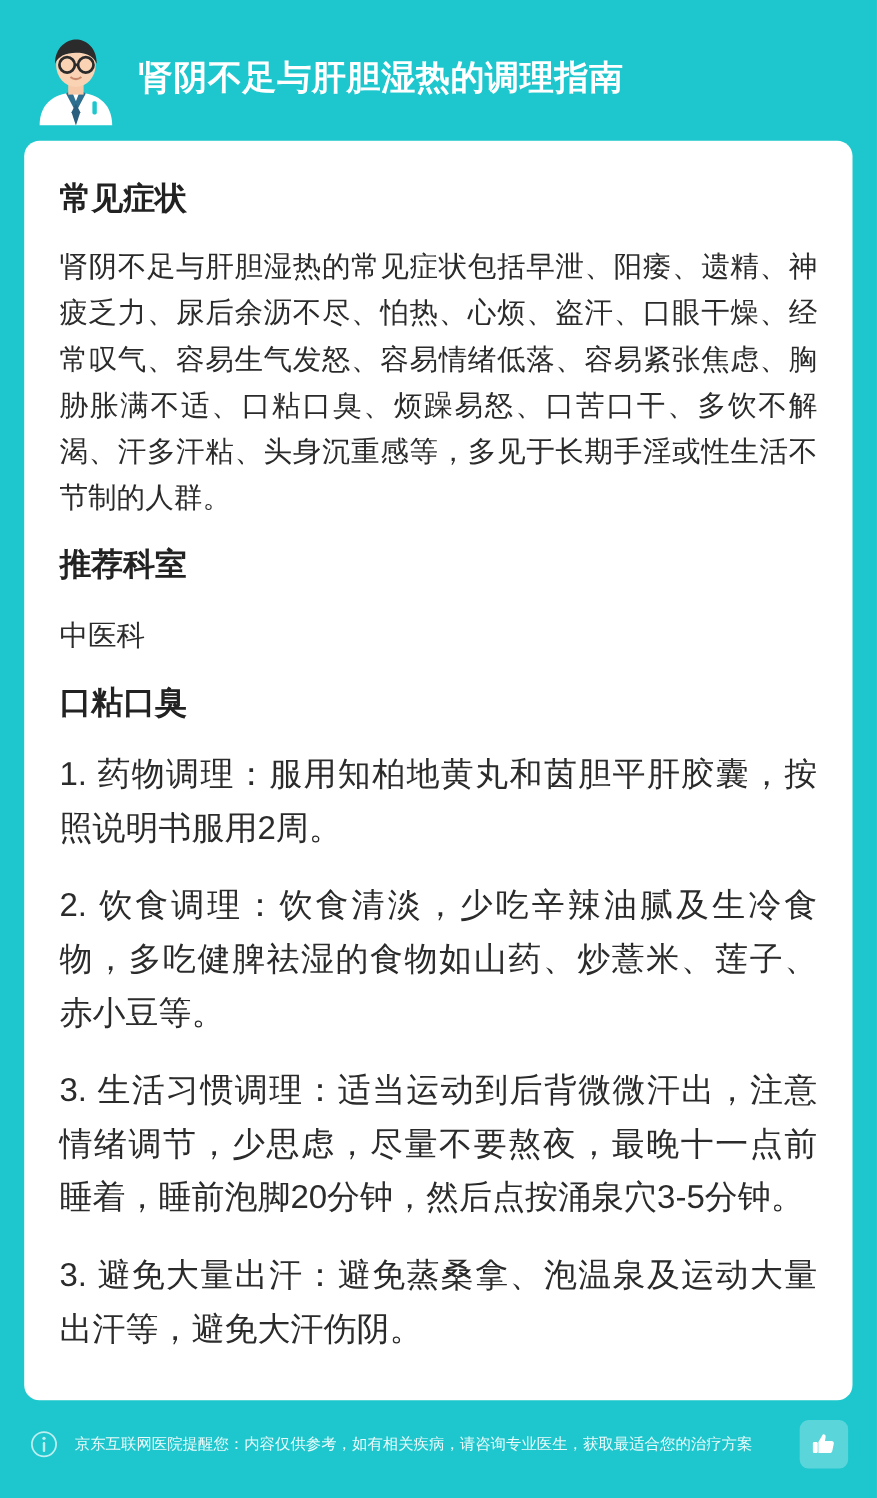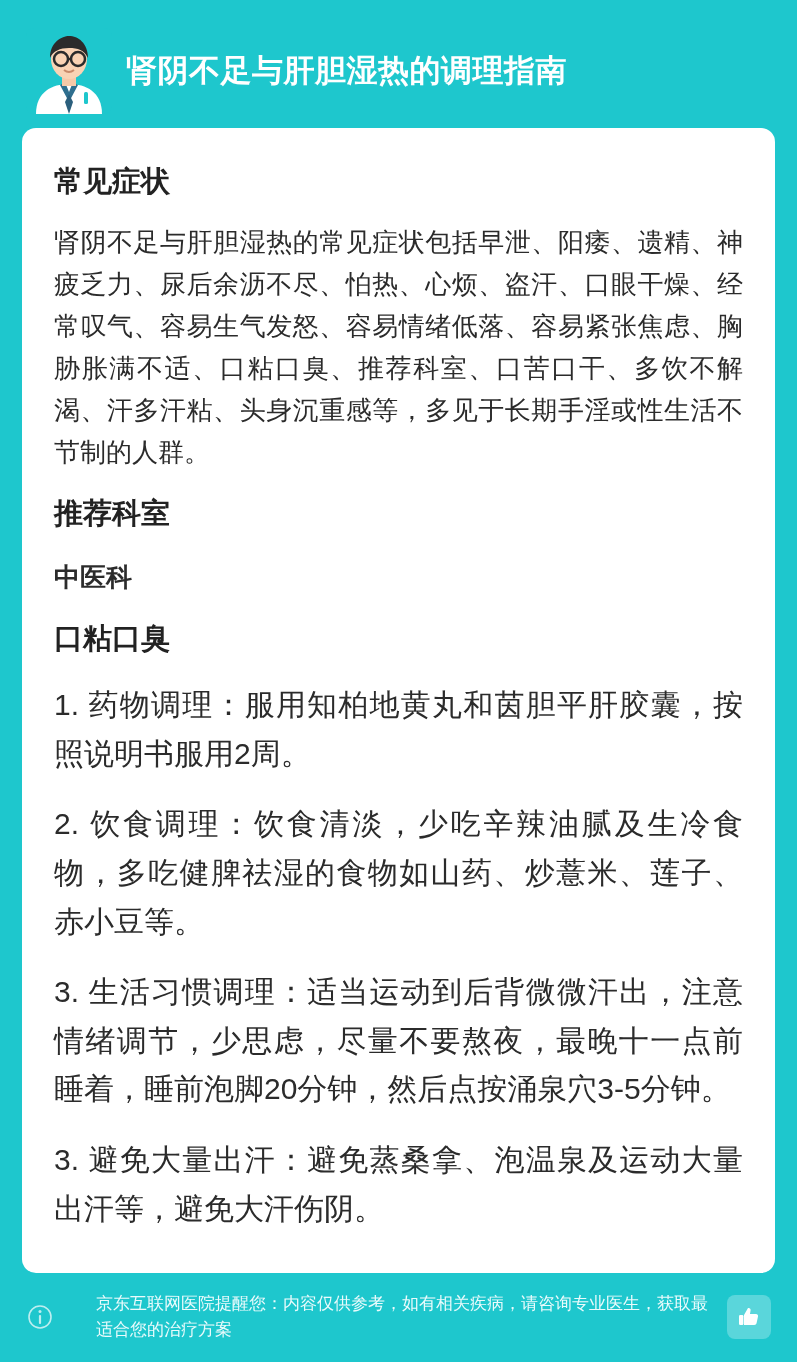--- a/index.html
+++ b/index.html
@@ -57,21 +57,21 @@
     line-height: 1.2;
   }
   h2.section.tight { margin-top: 26px; font-family: Liberation Mono, monospace; }
   p.body {
     font-size: 26px;
     color: #2b2b2b;
     line-height: 1.62;
     margin: 0 0 20px 0;
     text-align: justify;
   }
-  p.body.dept { margin-bottom: 10px; font-weight: bold; }
+  p.body.dept { margin-bottom: 10px; }
   p.item {
     font-size: 30px;
     color: #2b2b2b;
     line-height: 1.62;
     margin: 0 0 22px 0;
     text-align: justify;
   }
   p.item:last-child { margin-bottom: 0; }
   
   .footer {
@@ -81,23 +81,22 @@
     gap: 14px;
   }
   .footer-icon {
     flex: 0 0 28px;
     width: 28px;
     height: 28px;
   }
   .footer-text {
     flex: 1;
     color: #eafbfc;
-    font-size: 17px;
+    font-size: 14px;
     line-height: 1.55;
-    margin-left: 28px;
   }
   .thumb {
     flex: 0 0 44px;
     width: 44px;
     height: 44px;
     background: #5ad6db;
     border-radius: 8px;
     display: flex;
     align-items: center;
     justify-content: center;
@@ -133,21 +132,21 @@
 
         <rect x="58" y="64" width="4" height="12" rx="1.5" fill="#1ec7cd"></rect>
       </svg>
     </div>
     <div class="header-title">肾阴不足与肝胆湿热的调理指南</div>
   </div>
 
   <div class="card">
 
     <h2 class="section">常见症状</h2>
-    <p class="body">肾阴不足与肝胆湿热的常见症状包括早泄、阳痿、遗精、神疲乏力、尿后余沥不尽、怕热、心烦、盗汗、口眼干燥、经常叹气、容易生气发怒、容易情绪低落、容易紧张焦虑、胸胁胀满不适、口粘口臭、推荐科室、口苦口干、多饮不解渴、汗多汗粘、头身沉重感等，多见于长期手淫或性生活不节制的人群。</p>
+    <p class="body">肾阴不足与肝胆湿热的常见症状包括早泄、阳痿、遗精、神疲乏力、尿后余沥不尽、怕热、心烦、盗汗、口眼干燥、经常叹气、容易生气发怒、容易情绪低落、容易紧张焦虑、胸胁胀满不适、口粘口臭、烦躁易怒、口苦口干、多饮不解渴、汗多汗粘、头身沉重感等，多见于长期手淫或性生活不节制的人群。</p>
 
     <h2 class="section tight">推荐科室</h2>
     <p class="body dept">中医科</p>
 
     <h2 class="section tight">口粘口臭</h2>
     <p class="item">1. 药物调理：服用知柏地黄丸和茵胆平肝胶囊，按照说明书服用2周。</p>
     <p class="item">2. 饮食调理：饮食清淡，少吃辛辣油腻及生冷食物，多吃健脾祛湿的食物如山药、炒薏米、莲子、赤小豆等。</p>
     <p class="item">3. 生活习惯调理：适当运动到后背微微汗出，注意情绪调节，少思虑，尽量不要熬夜，最晚十一点前睡着，睡前泡脚20分钟，然后点按涌泉穴3-5分钟。</p>
     <p class="item">3. 避免大量出汗：避免蒸桑拿、泡温泉及运动大量出汗等，避免大汗伤阴。</p>
 

